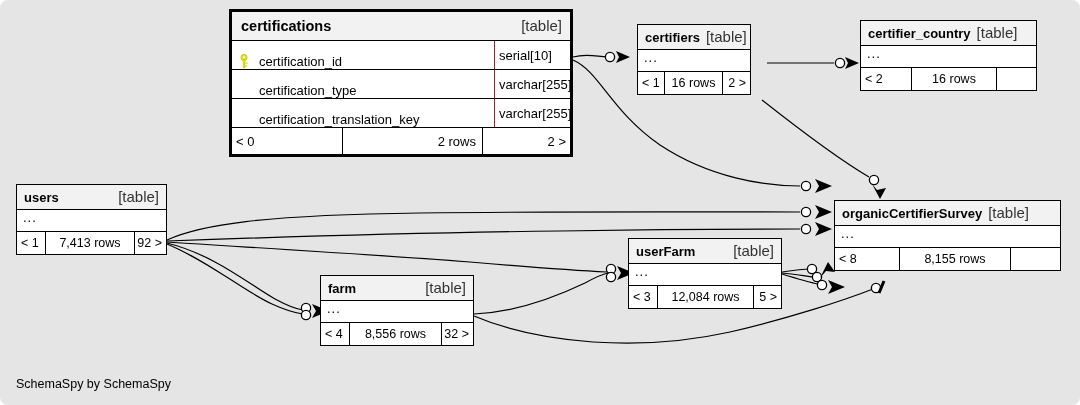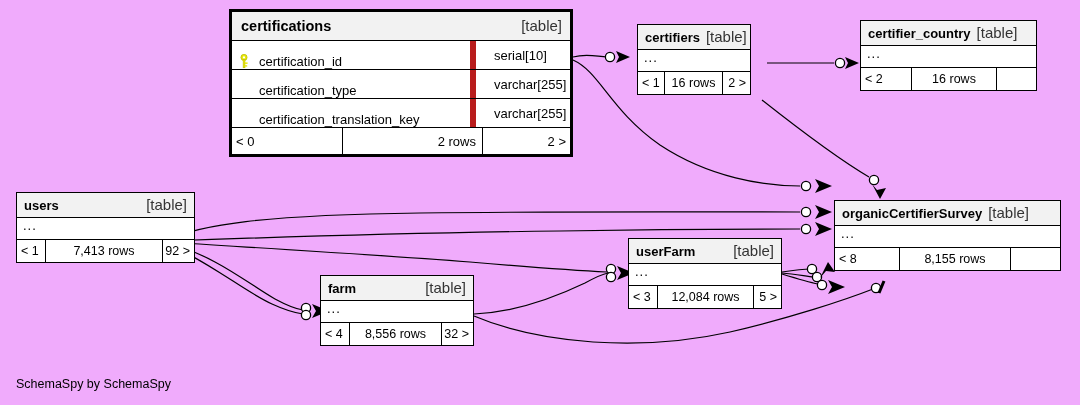--- a/index.html
+++ b/index.html
@@ -8,22 +8,23 @@
     background: #ffffff;
   }
   body {
     font-family: "Liberation Sans", sans-serif;
     -webkit-font-smoothing: antialiased;
   }
   #canvas {
     position: relative;
     width: 1080px;
     height: 405px;
-    background: #f0abfc;
+    background: #e5e5e5;
     overflow: hidden;
+    border-radius: 8px;
   }
   #edges {
     position: absolute;
     left: 0;
     top: 0;
     width: 1080px;
     height: 405px;
     pointer-events: none;
   }
   .edge-path {
@@ -91,23 +92,23 @@
   }
   .t-col-name {
     flex: 1;
     padding-left: 8px;
     display: flex;
     align-items: center;
     white-space: nowrap;
     overflow: hidden;
   }
   .t-col-type {
-    width: 100px;
-    border-left: 6px solid #b91c1c;
-    padding-left: 18px;
+    width: 76px;
+    border-left: 1px solid #b91c1c;
+    padding-left: 4px;
     box-sizing: border-box;
     height: 100%;
     display: flex;
     align-items: center;
     white-space: nowrap;
   }
   .key-icon {
     width: 13px;
     height: 15px;
     margin-right: 6px;
@@ -287,21 +288,21 @@
       <span class="t-tag">[table]</span>
     </div>
     <div class="t-ellipsis">...</div>
     <div class="t-footer">
       <span class="f-cell f-left" style="width:50px;">&lt; 2</span>
       <span class="f-cell f-mid">16 rows</span>
       <span class="f-cell f-right" style="width:40px;"></span>
     </div>
   </div>
 
-  <div class="table-node" style="left:16px; top:192px; width:179px;">
+  <div class="table-node" style="left:16px; top:184px; width:151px;">
     <div class="t-header">
       <span class="t-name">users</span>
       <span class="t-tag right">[table]</span>
     </div>
     <div class="t-ellipsis">...</div>
     <div class="t-footer">
       <span class="f-cell f-left" style="width:28px;">&lt; 1</span>
       <span class="f-cell f-mid">7,413 rows</span>
       <span class="f-cell f-right" style="width:32px;">92 &gt;</span>
     </div>

